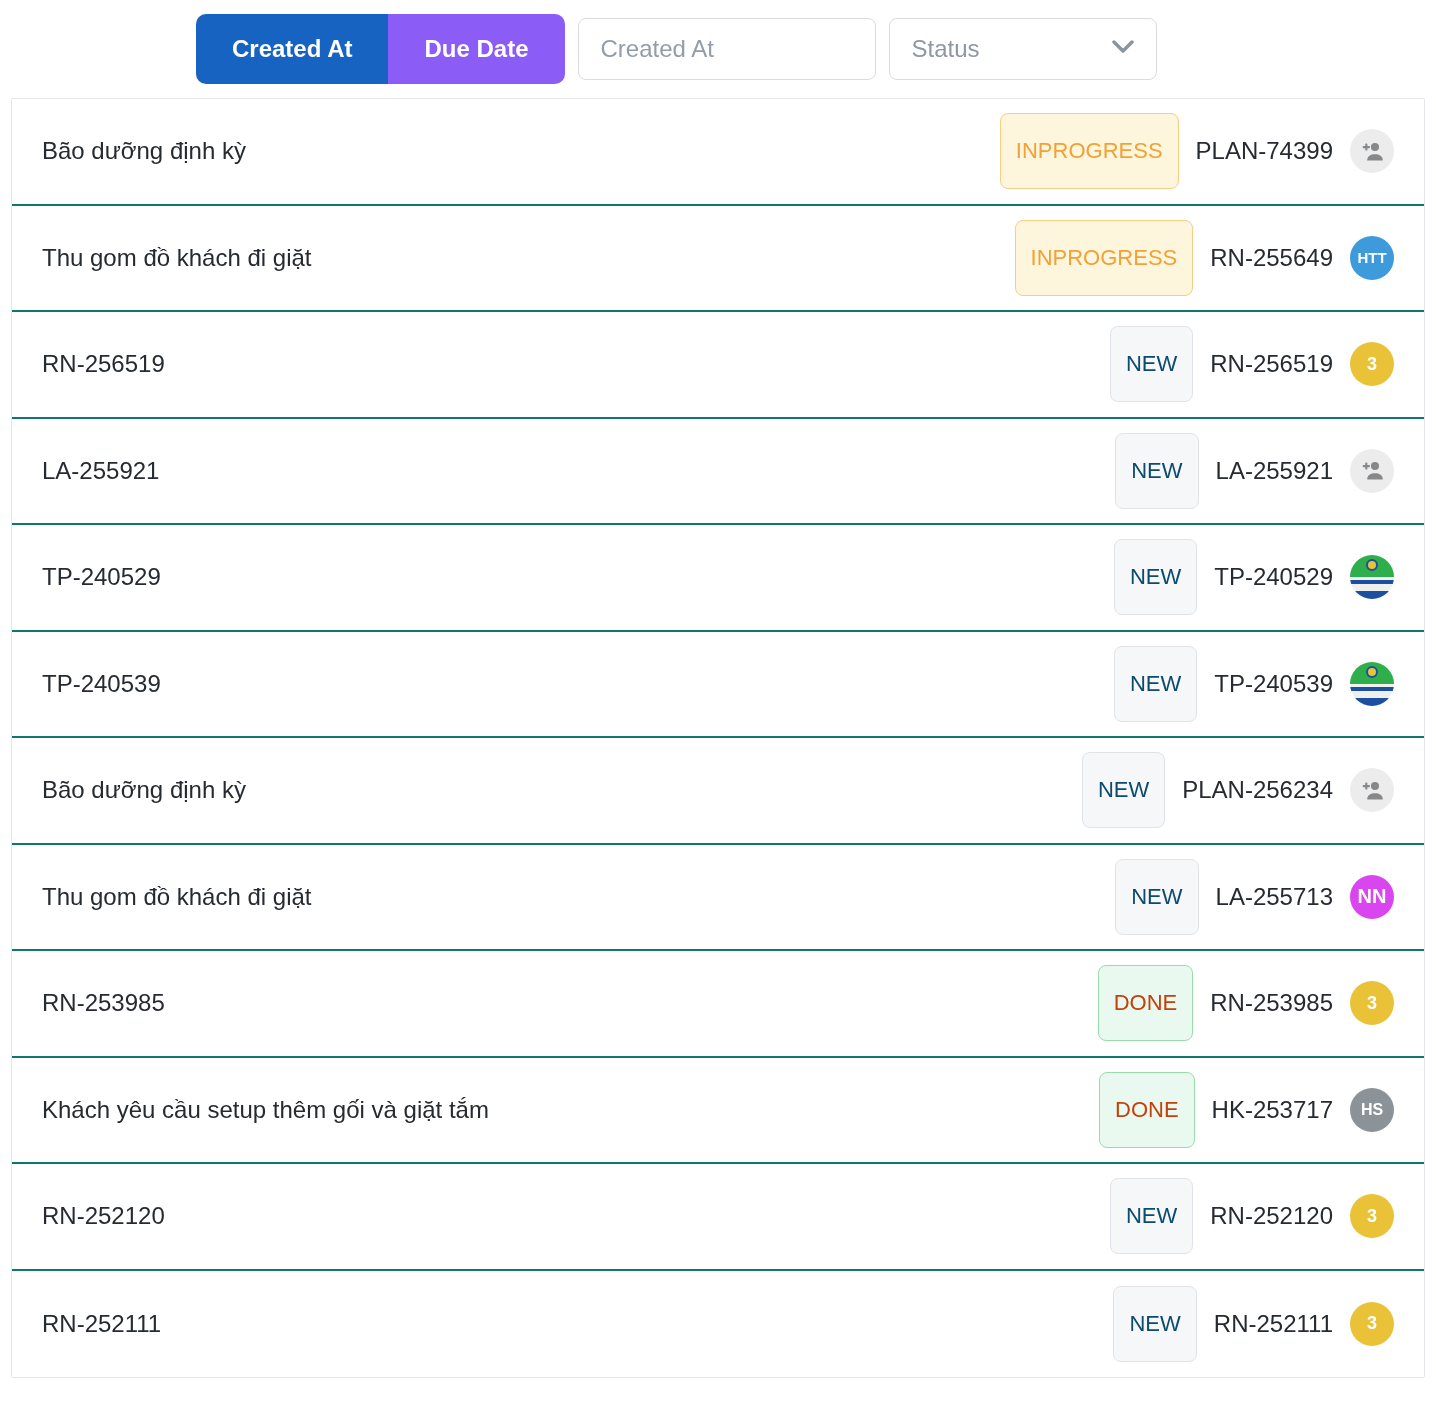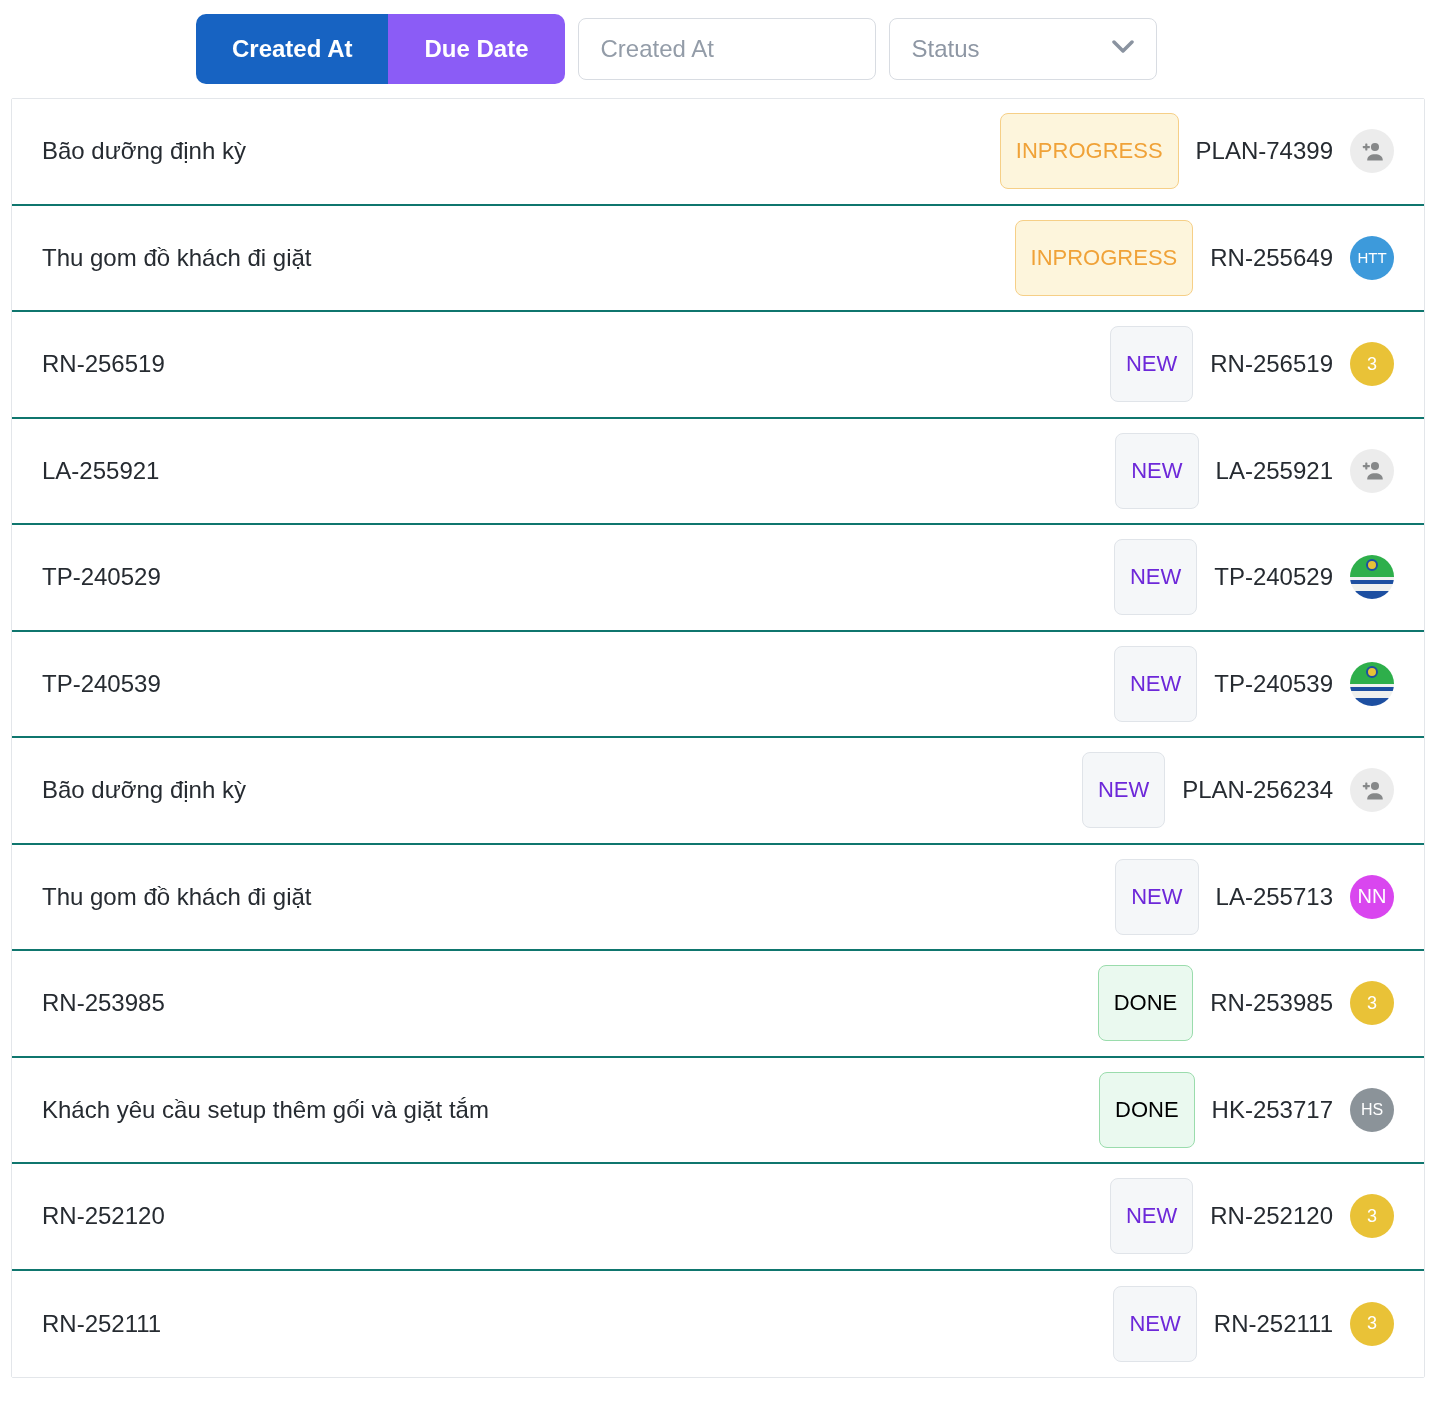--- a/index.html
+++ b/index.html
@@ -27,27 +27,27 @@
   .list { border:1px solid #e3e6ea; border-radius:2px; background:#fff; }
   .row { height:106.5px; display:flex; align-items:center; justify-content:space-between;
          padding:0 30px; border-bottom:2px solid #0f766e; background:#fff; cursor:pointer; }
   .row:last-child { border-bottom:none; }
   .row-title { font-size:24px; color:#262b31; }
   .row-right { display:flex; align-items:center; gap:17px; }
 
   .badge { display:inline-block; font-size:22px; font-weight:400; padding:24px 15px;
            border-radius:8px; border:1px solid transparent; }
   .badge--inprogress { color:#f0a238; background:#fdf5dc; border-color:#f6cf87; }
-  .badge--new        { color:#6d28d9; background:#f5f7f9; border-color:#e0e4e9; }
-  .badge--done       { color:#000000; background:#eaf9ef; border-color:#9adcac; }
+  .badge--new        { color:#0c4a6e; background:#f5f7f9; border-color:#e0e4e9; }
+  .badge--done       { color:#c2410c; background:#eaf9ef; border-color:#9adcac; }
 
   .row-code { font-size:24px; color:#262b31; }
 
   .avatar { width:44px; height:44px; border-radius:50%; display:flex; align-items:center;
-            justify-content:center; color:#fff; font-weight:400; flex:0 0 auto;
+            justify-content:center; color:#fff; font-weight:700; flex:0 0 auto;
             position:relative; overflow:hidden; background:#e0e0e0; }
   .avatar--add { background:#ececec; }
   .avatar--logo { background:linear-gradient(180deg,
                     #2eaf4b 0%, #2eaf4b 50%,
                     #f0f2f0 50%, #f0f2f0 57%,
                     #1d4fa1 57%, #1d4fa1 66%,
                     #eef0ee 66%, #eef0ee 82%,
                     #1d4fa1 82%, #1d4fa1 100%); }
   .logo-emblem { position:absolute; top:4px; left:50%; transform:translateX(-50%);
                  width:12px; height:12px; border-radius:50%;

